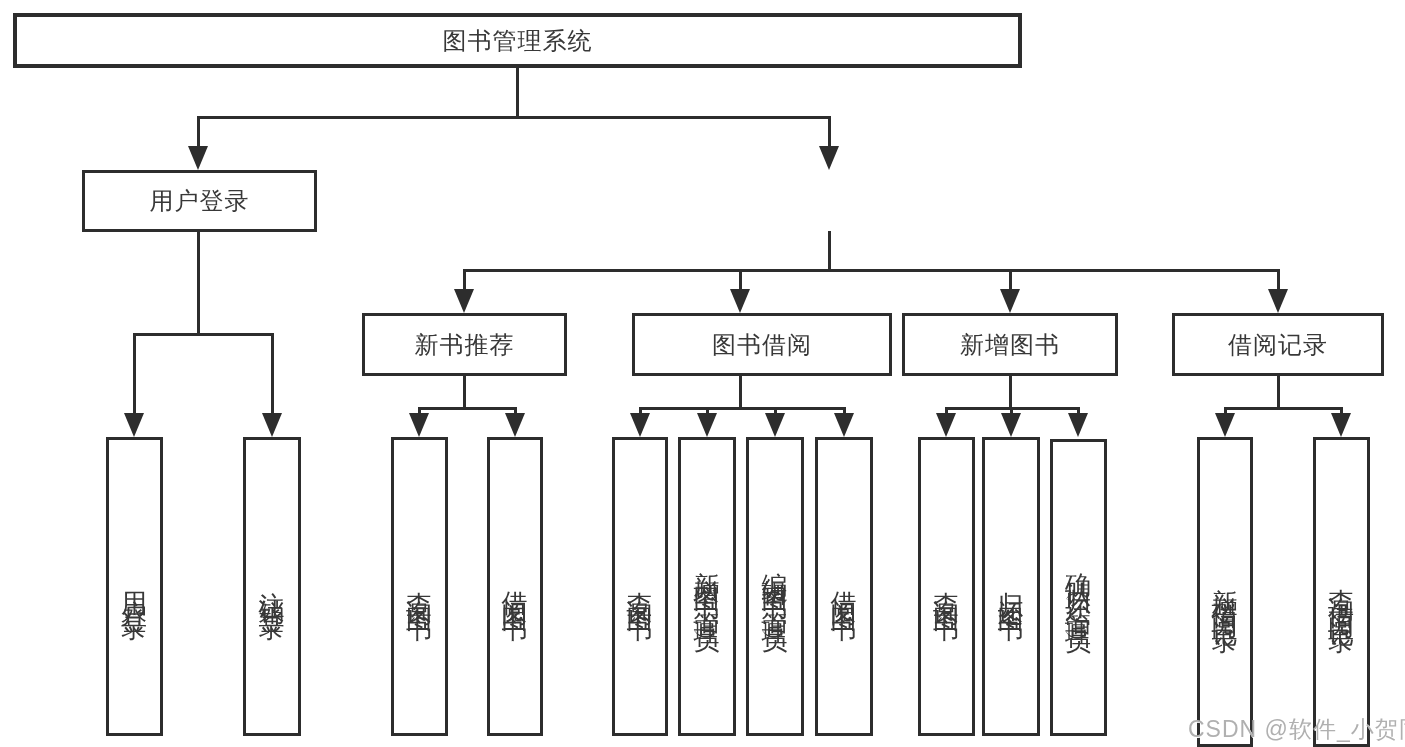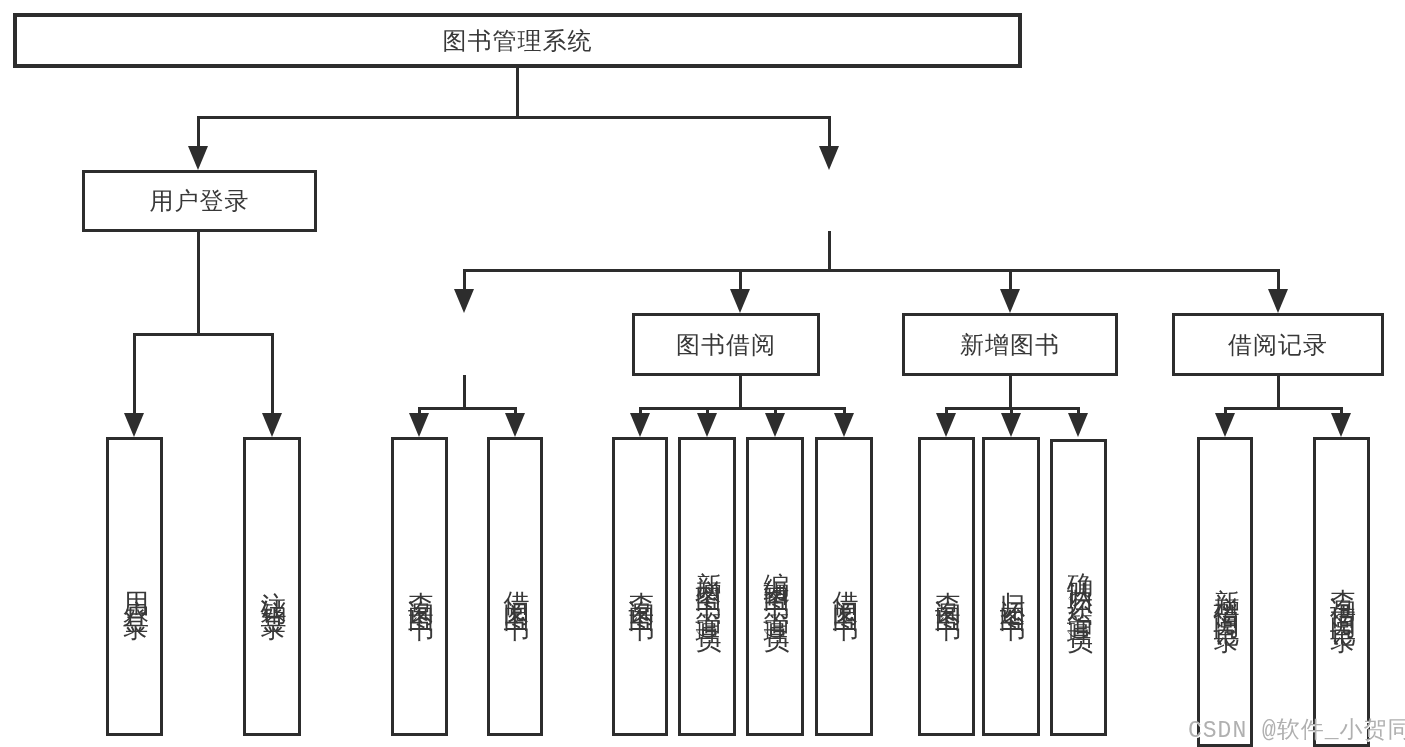--- a/index.html
+++ b/index.html
@@ -1,18 +1,18 @@
 <!DOCTYPE html>
 <html><head>
 <meta charset="utf-8">
 <style>
   html,body{margin:0;padding:0;background:#fff;}
   .canvas{
     position:relative;width:1405px;height:747px;background:#ffffff;
-    overflow:hidden;font-family:Liberation Mono, monospace;
+    overflow:hidden;font-family:Liberation Sans, sans-serif;
   }
   .node{
     position:absolute;box-sizing:border-box;border:3px solid #2d2d2d;background:#fff;
     display:flex;align-items:center;justify-content:center;
     color:#383838;font-size:24px;letter-spacing:1px;white-space:nowrap;
   }
   .root{border-width:4px;}
   .leaf span{
     writing-mode:vertical-rl;text-orientation:mixed;
     font-size:26px;letter-spacing:8px;line-height:1;
@@ -95,21 +95,24 @@
   <div class="arrow" style="left:1331px;top:413px"></div>
 
   <div class="node root" style="left:13px;top:13px;width:1009px;height:55px">
     <span>图书管理系统</span>
   </div>
 
   <div class="node" style="left:82px;top:170px;width:235px;height:62px">
     <span>用户登录</span>
   </div>
 
-  <div class="node" style="left:632px;top:313px;width:188px;height:63px">
+  <div class="node" style="left:362px;top:313px;width:205px;height:63px">
+    <span>新书推荐</span>
+  </div>
+  <div class="node" style="left:632px;top:313px;width:260px;height:63px">
     <span>图书借阅</span>
   </div>
   <div class="node" style="left:902px;top:313px;width:216px;height:63px">
     <span>新增图书</span>
   </div>
   <div class="node" style="left:1172px;top:313px;width:212px;height:63px">
     <span>借阅记录</span>
   </div>
 
   <div class="node leaf" style="left:106px;top:437px;width:57px;height:299px">

